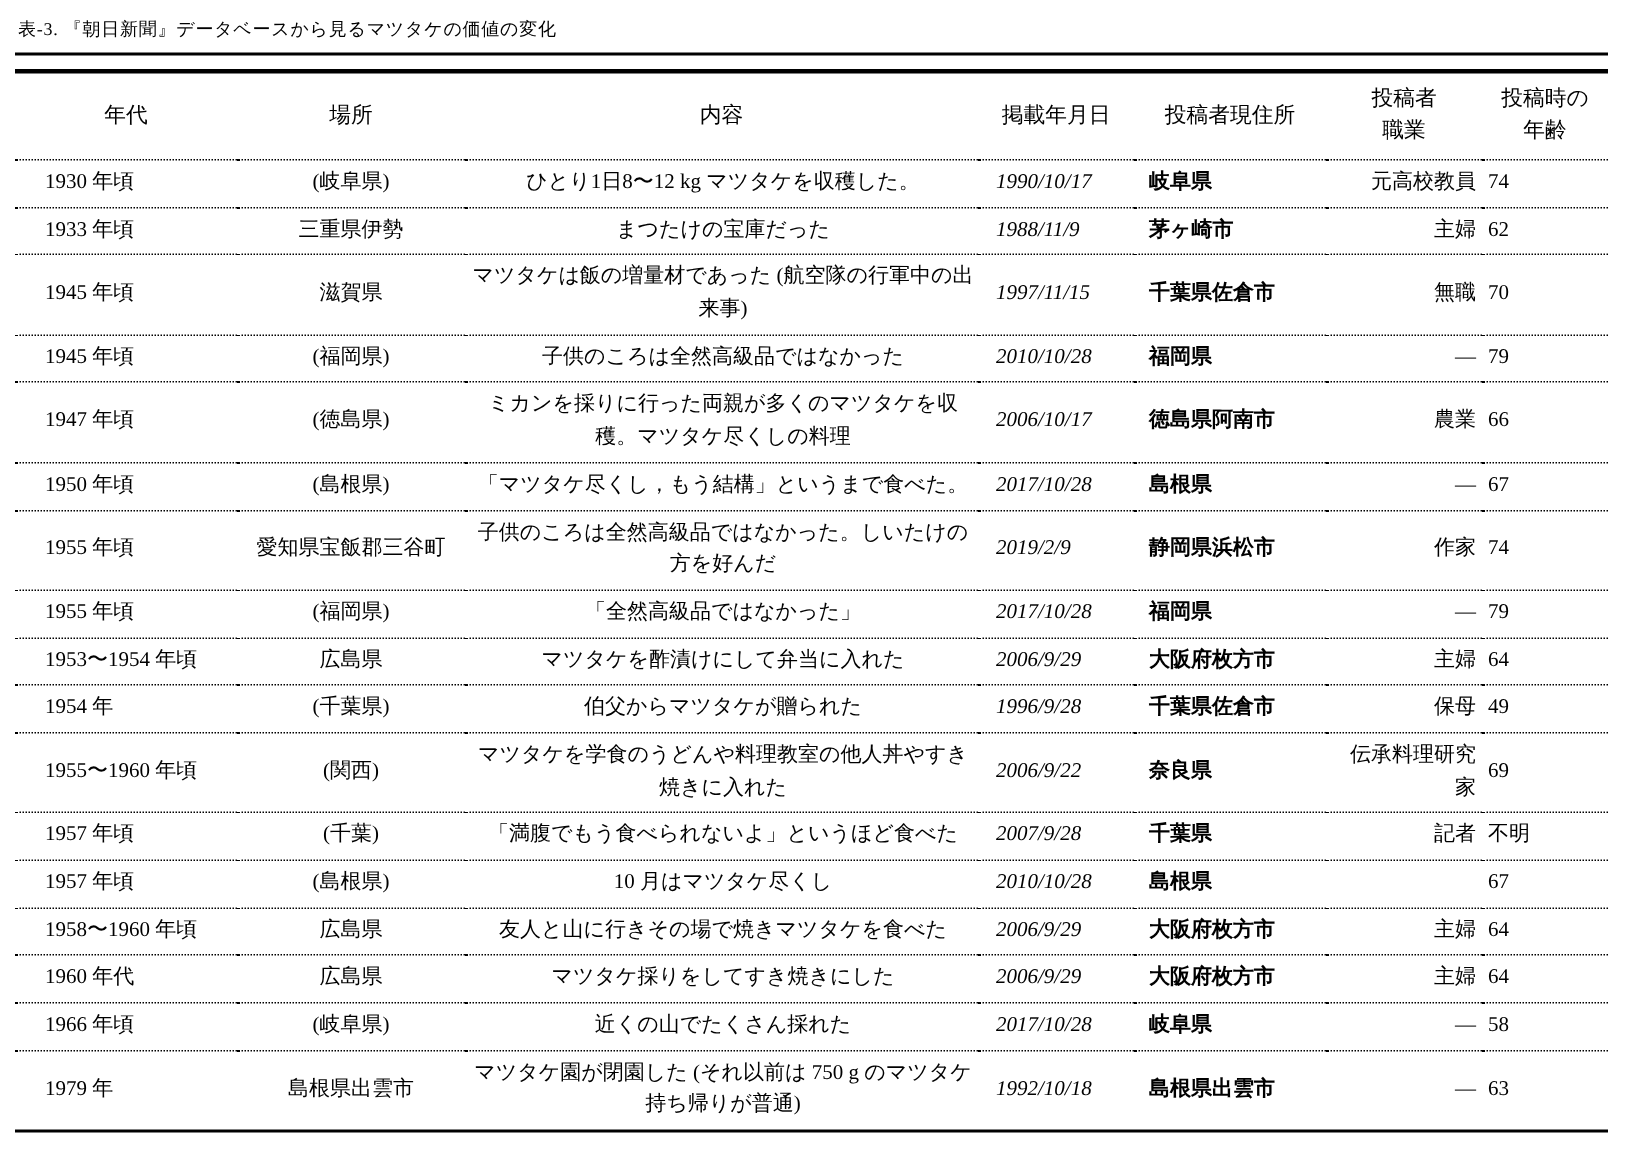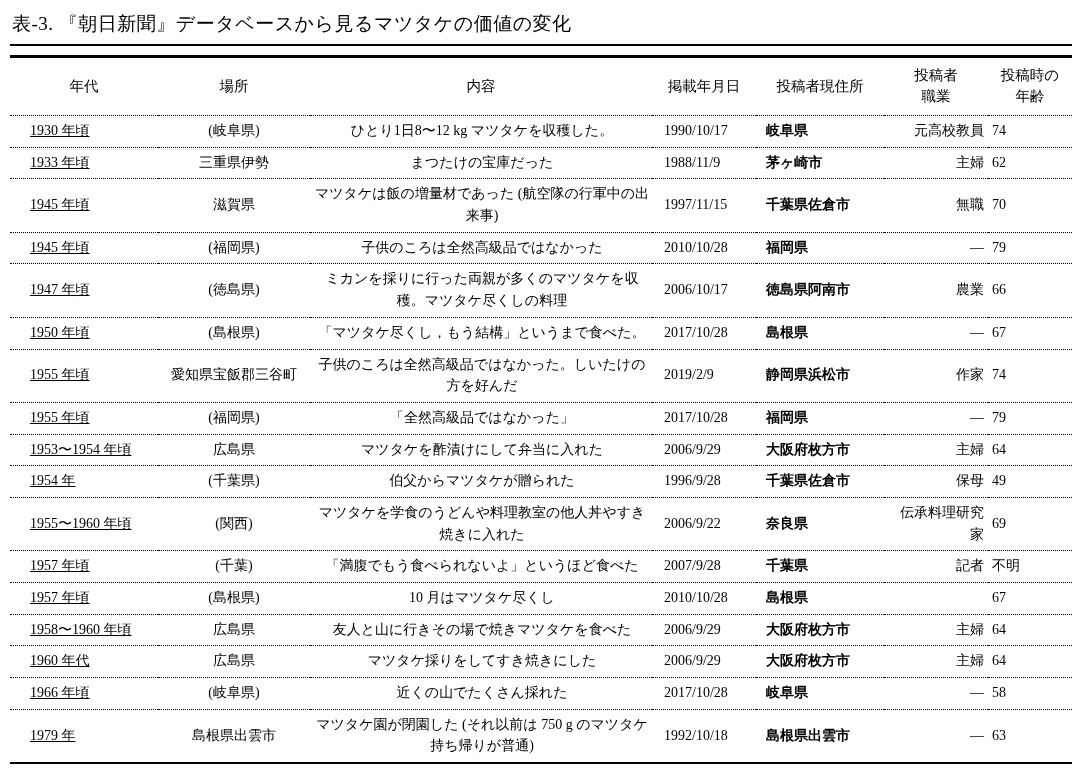--- a/index.html
+++ b/index.html
@@ -11,21 +11,21 @@
   }
   .page {
     width: 1084px;
     height: 783px;
     box-sizing: border-box;
     padding: 8px 12px 0 10px;
     background: #ffffff;
     overflow: hidden;
   }
   .title {
-    font-size: 19px;
+    font-size: 12px;
     letter-spacing: 0.5px;
     padding: 3px 0 7px 2px;
     border-bottom: 2px solid #000;
   }
   table.data-table {
     width: 100%;
     margin-top: 9px;
     border-collapse: collapse;
     border-top: 3px solid #000;
     border-bottom: 2px solid #000;
@@ -46,24 +46,24 @@
     line-height: 1.55;
     vertical-align: middle;
   }
   col.c-era        { width: 148px; }
   col.c-place      { width: 152px; }
   col.c-content    { width: 342px; }
   col.c-date       { width: 104px; }
   col.c-residence  { width: 128px; }
   col.c-occupation { width: 104px; }
   col.c-age        { width: 84px;  }
-  td.era        { text-align: left; padding-left: 20px; text-decoration: underline; }
+  td.era        { text-align: left; padding-left: 20px; }
   td.place      { text-align: center; }
   td.content    { text-align: center; padding-right: 2px; }
-  td.date       { text-align: left; padding-left: 12px; }
+  td.date       { text-align: left; padding-left: 12px; font-style: italic; }
   td.residence  { text-align: left; padding-left: 10px; font-weight: bold; }
   td.occupation { text-align: right; }
   td.age        { text-align: left; }
 </style>
 </head>
 <body>
 
 <div class="page">
 
   <div class="title">表-3. 『朝日新聞』データベースから見るマツタケの価値の変化</div>

